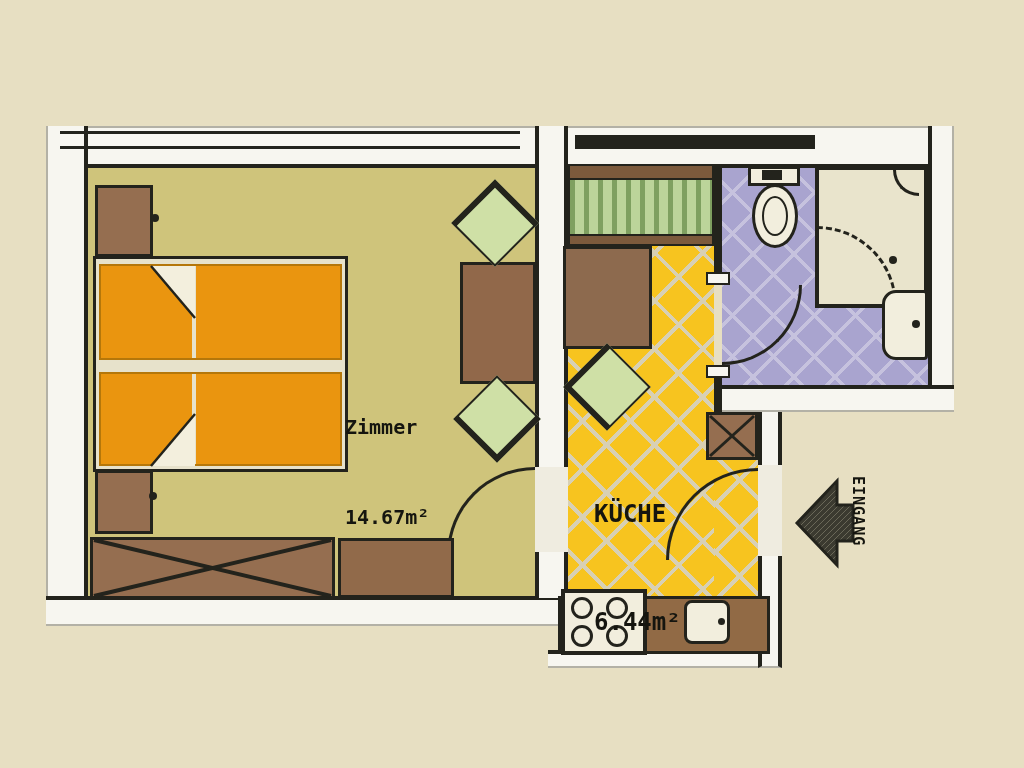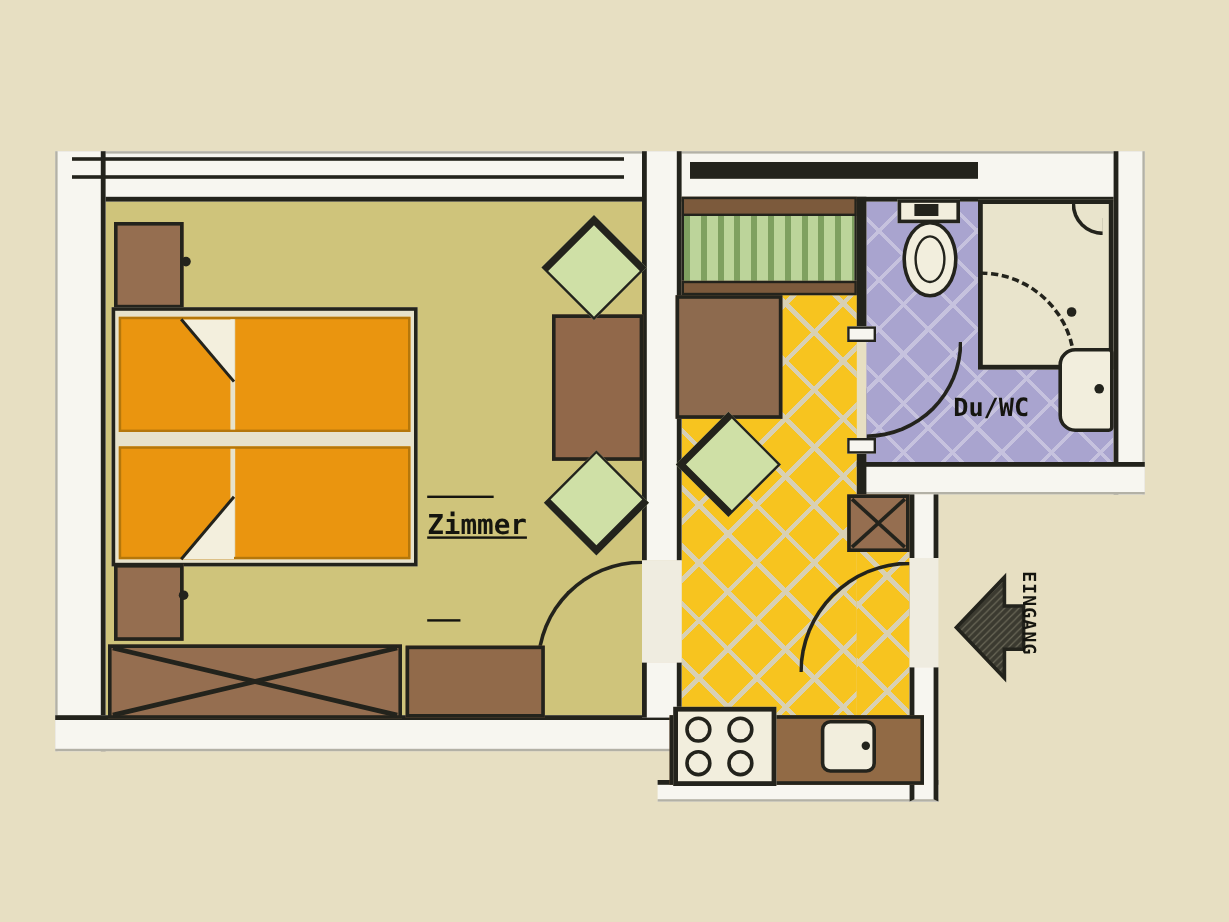--- a/index.html
+++ b/index.html
@@ -130,20 +130,24 @@
     <defs>
       <pattern id="hatch" width="6" height="6" patternUnits="userSpaceOnUse">
         <rect width="6" height="6" fill="#3b3a30"></rect>
         <path d="M0,6 L6,0 M-1,1 L1,-1 M5,7 L7,5" stroke="#6a6858" stroke-width="1"></path>
       </pattern>
     </defs>
     <polygon points="4,50 44,8 44,32 60,32 60,68 44,68 44,92" fill="url(#hatch)" stroke="#23231c" stroke-width="3"></polygon>
   </svg>
   <div class="a label" style="left:846px;top:476px;height:100px;writing-mode:vertical-rl;font-size:15px;letter-spacing:1px;">EINGANG</div>
 
-  <div class="a label" style="left:356px;top:352px;font-size:23px;text-decoration:underline;">
+  <div class="a label" style="left:345px;top:352px;font-size:20px;">
     <div>Zimmer</div>
+    <div>14.67m²</div>
+  </div>
+  <div class="a label" style="left:594px;top:424px;font-size:24px;">
+    <div>KÜCHE</div>
+    <div>6.44m²</div>
   </div>
   <div class="a label" style="left:772px;top:262px;width:108px;font-size:21px;text-align:center;">
-    <div>Du/WC</div>
   </div>
 
 </div>
 
 </body></html>

